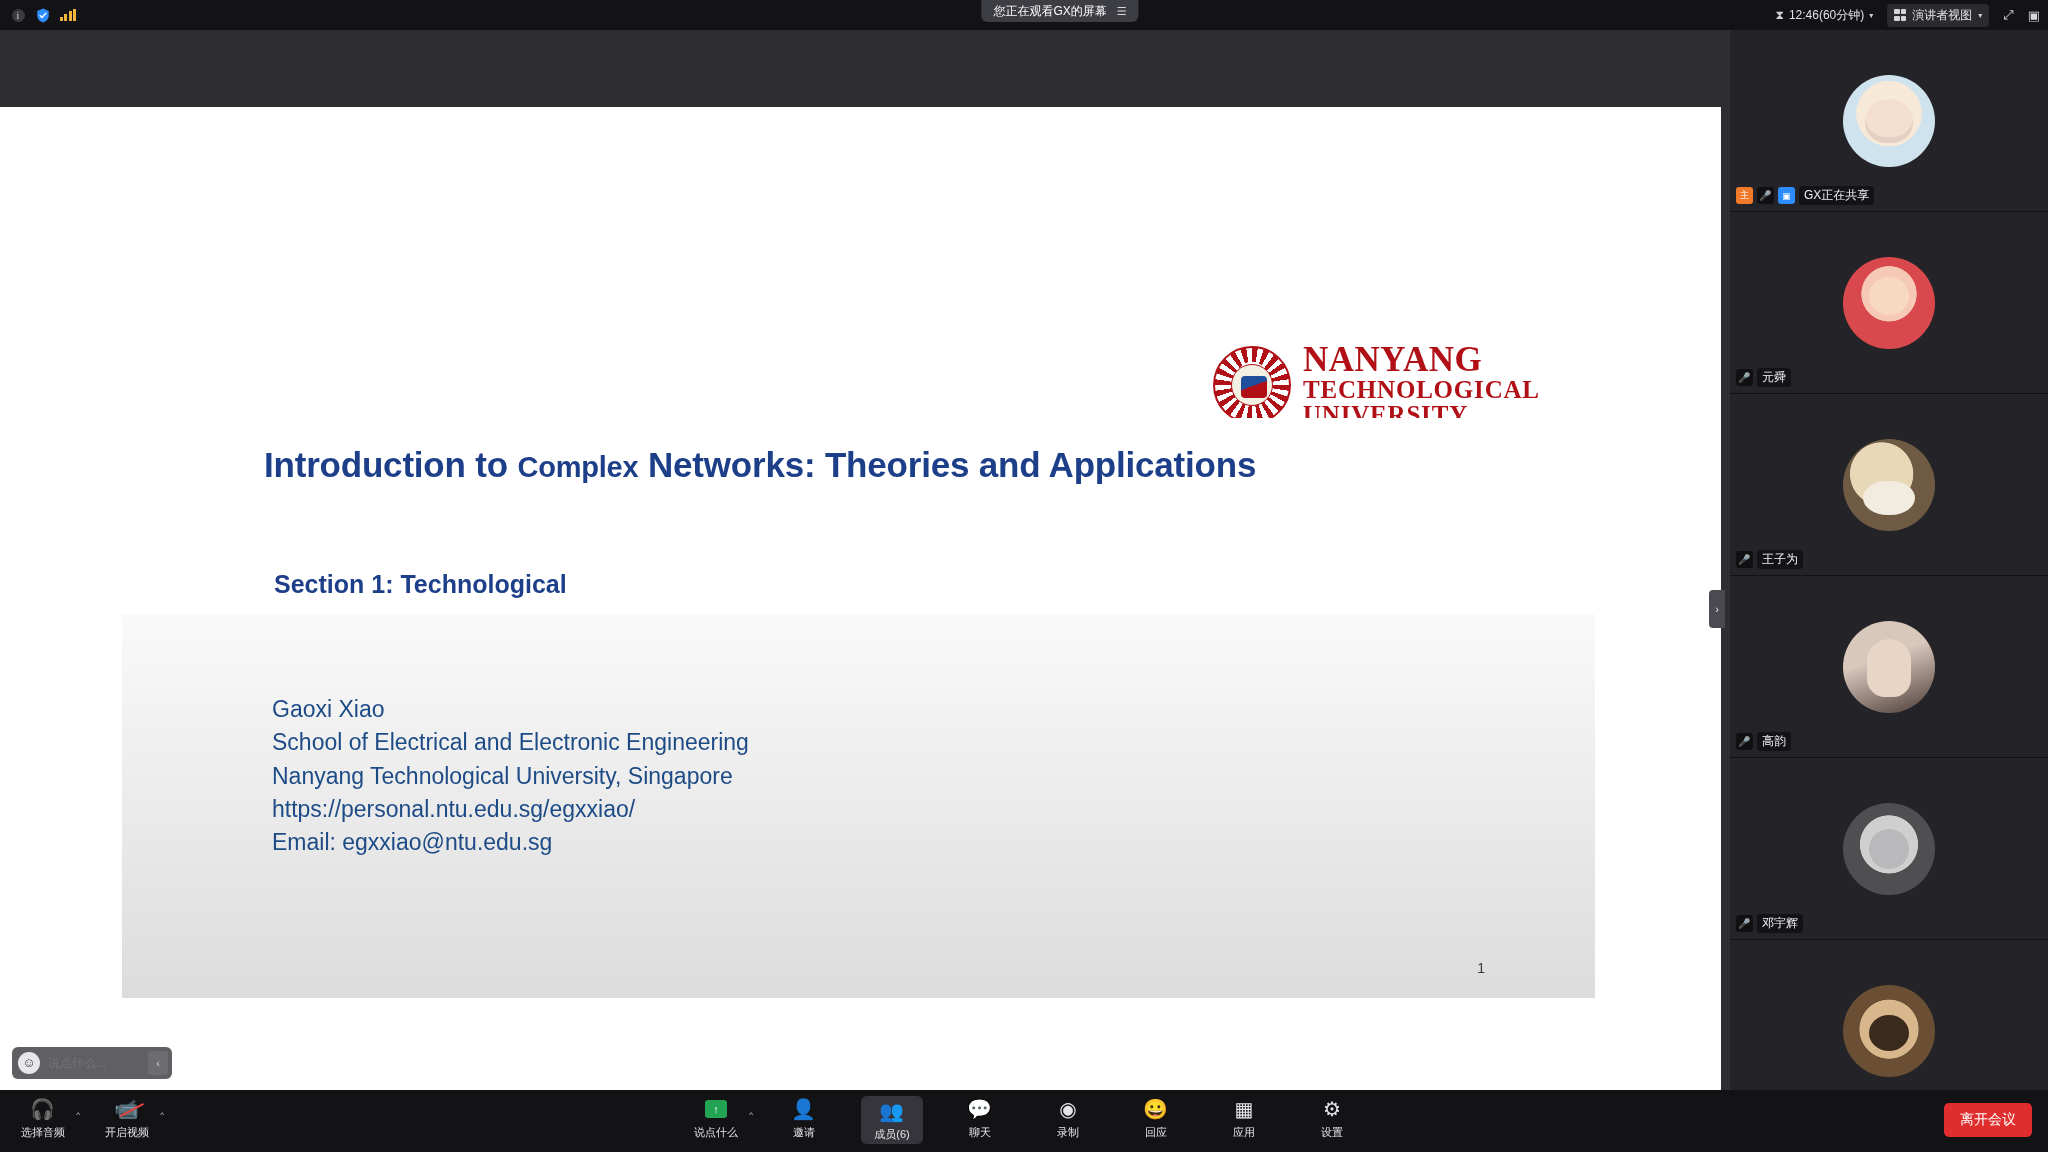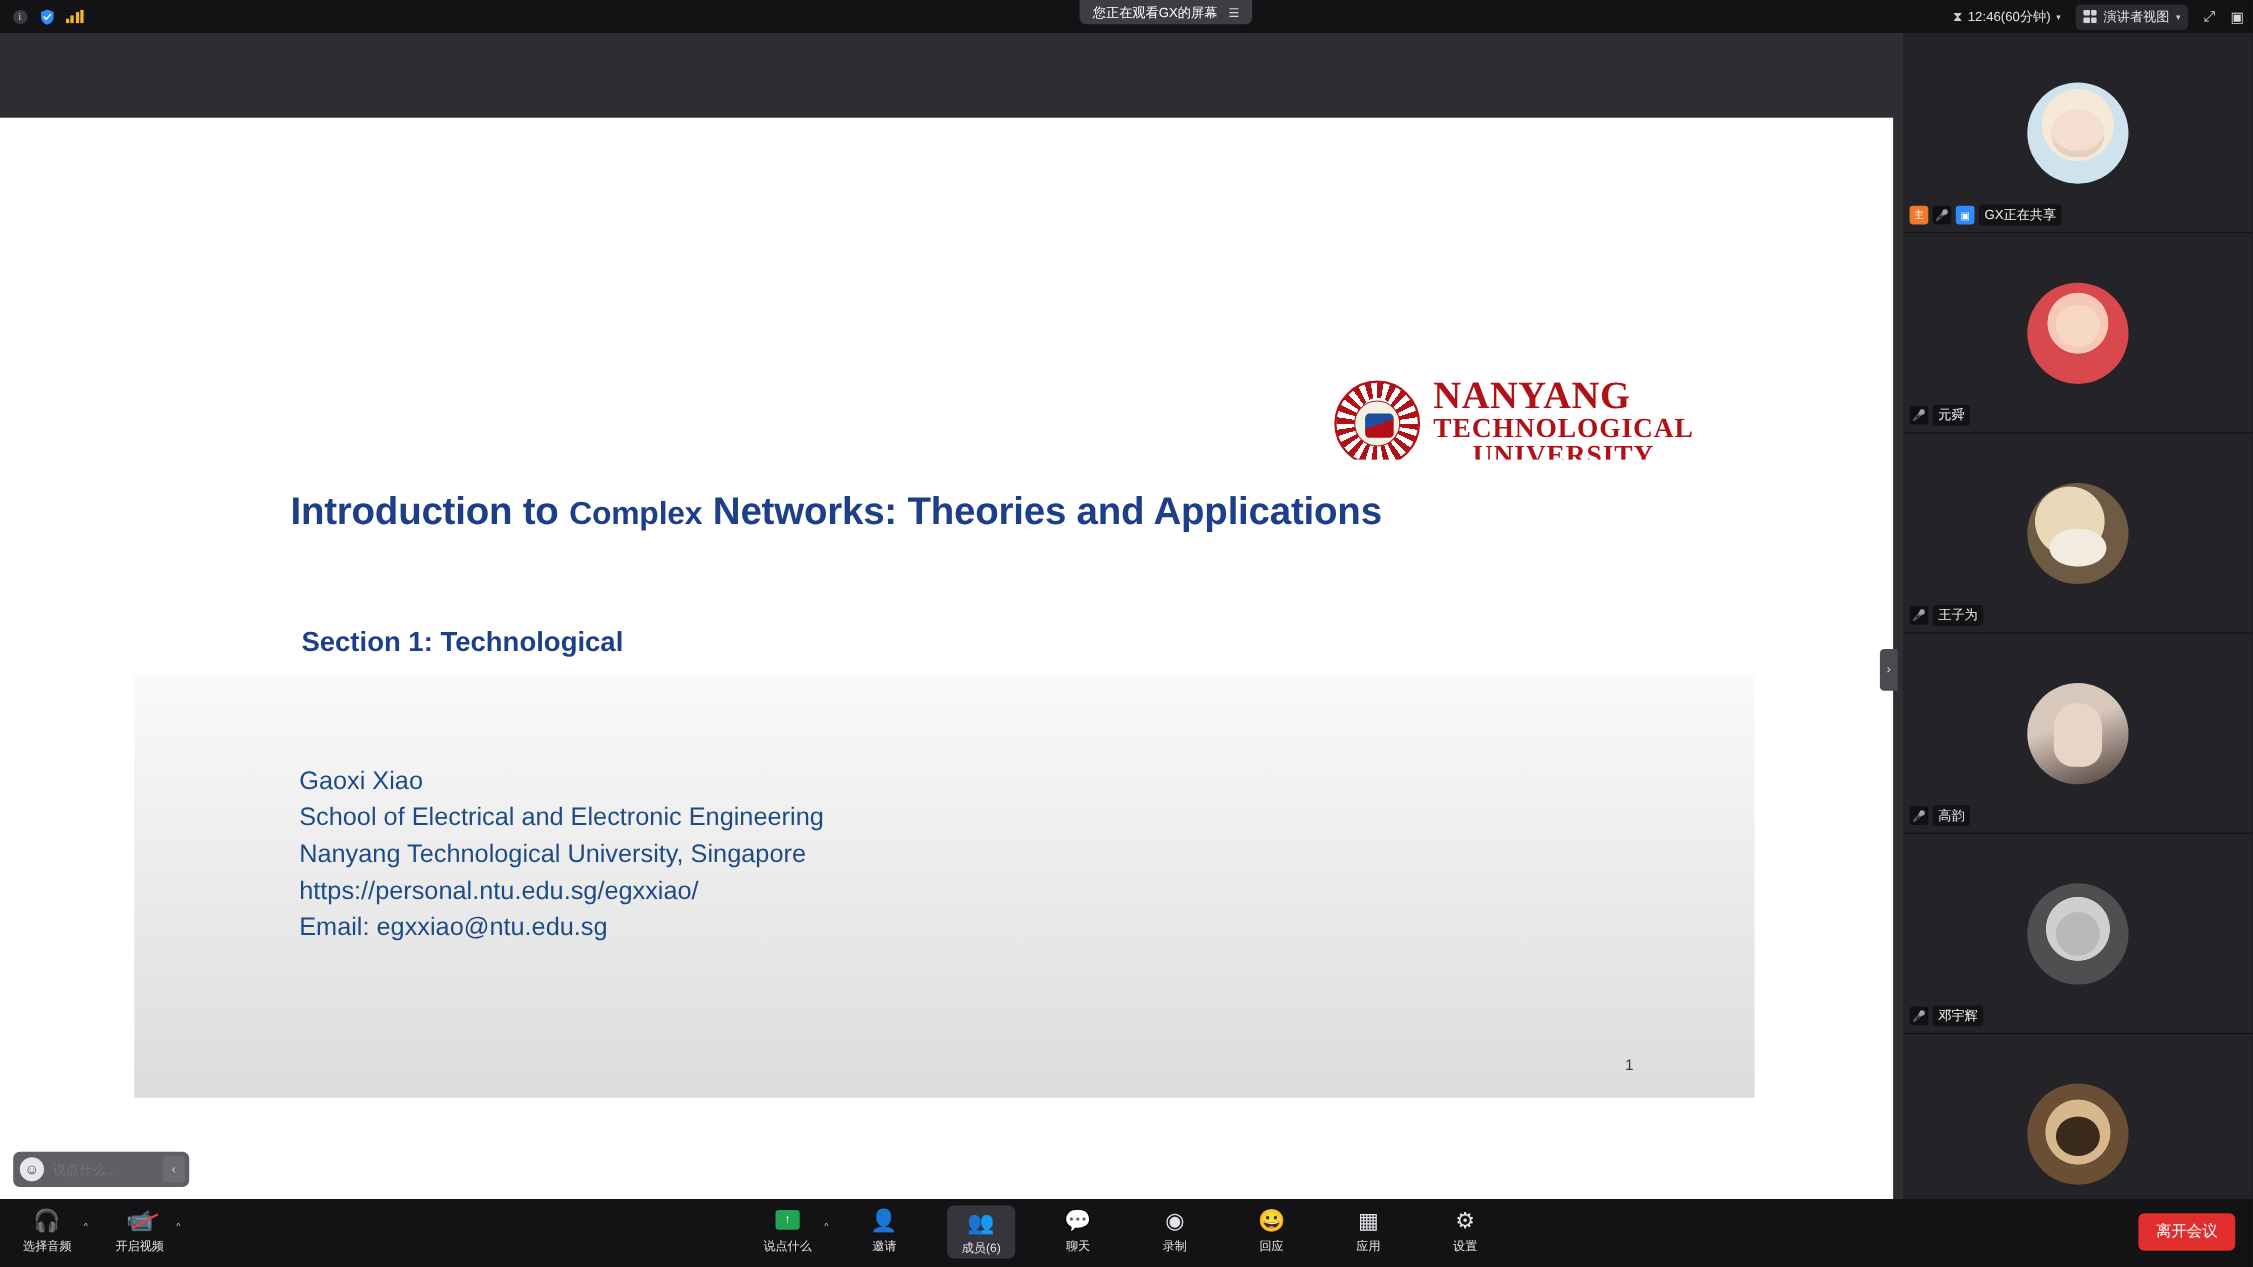--- a/index.html
+++ b/index.html
@@ -147,21 +147,21 @@
     background: linear-gradient(160deg, #1f4e9c 0 45%, #b11116 45% 100%);
     z-index: 2;
   }
   .ntu-word { line-height: 1.0; }
   .ntu-word .l1 {
     font-family: "Liberation Serif", serif;
     font-size: 35px; letter-spacing: 0.5px; color: #b11116; font-weight: bold;
   }
   .ntu-word .l2, .ntu-word .l3 {
     font-family: "Liberation Serif", serif;
-    font-size: 25px; letter-spacing: 0.8px; color: #b11116; font-weight: bold; text-align: center;
+    font-size: 25px; letter-spacing: 0.8px; color: #b11116; font-weight: bold;
   }
 
   
   .say-something {
     position: absolute; left: 12px; bottom: 26px;
     height: 32px; display: flex; align-items: center;
     background: rgba(60,60,66,0.82);
     border-radius: 6px; padding: 0 4px 0 6px; gap: 8px;
   }
   .smiley {

